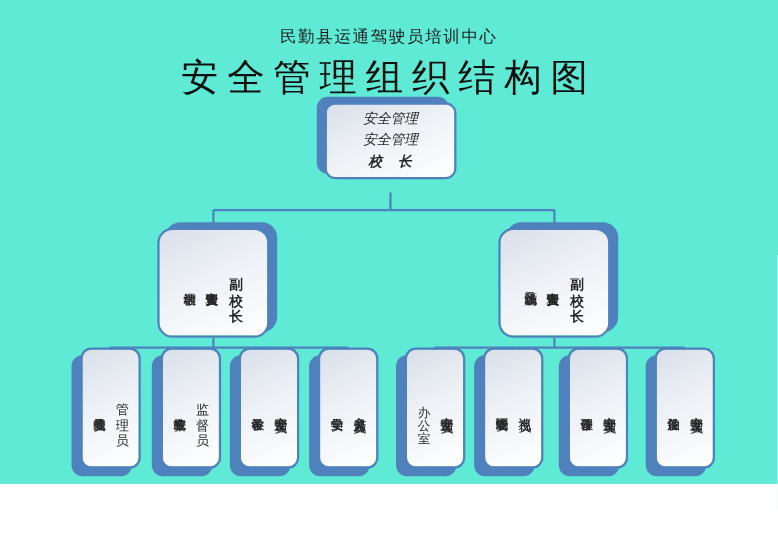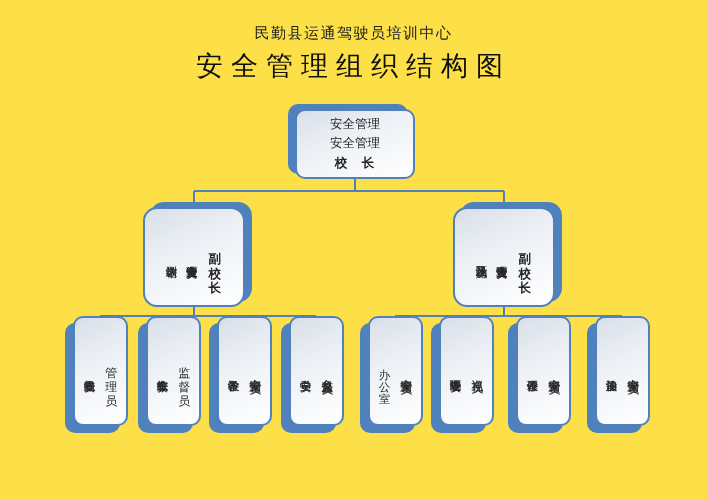--- a/index.html
+++ b/index.html
@@ -1,38 +1,38 @@
 <!DOCTYPE html>
 <html><head>
 <meta charset="utf-8">
 <style>
   html,body { margin:0; padding:0; background:#ffffff; }
   body { width:707px; height:500px; font-family:"Liberation Serif","DejaVu Serif",serif; }
-  .canvas { position:relative; width:707px; height:500px; background:#fde047; overflow:hidden; }
+  .canvas { position:relative; width:707px; height:440px; background:#5eead4; overflow:hidden; }
 
   .header { position:absolute; top:24px; left:0; width:707px; text-align:center; z-index:3; }
   .subtitle { font-size:15px; color:#1c1c1c; letter-spacing:1.5px; }
-  .main-title { font-size:27px; color:#0f0f0f; letter-spacing:8px; margin-top:5px; }
+  .main-title { font-size:34px; color:#0f0f0f; letter-spacing:8px; margin-top:5px; }
 
   .connectors { position:absolute; left:0; top:0; z-index:1; }
 
   .node { position:absolute; z-index:2; }
   .backing { position:absolute; background:#4f81bd; }
   .face {
     position:absolute; box-sizing:border-box;
     background:linear-gradient(155deg,#d9dfe9 0%,#ecf0f5 40%,#ffffff 100%);
     border:2px solid #4f81bd;
     display:flex; align-items:center; justify-content:center;
     color:#262626;
   }
   .r10 { border-radius:10px; }
   .r14 { border-radius:14px; }
 
   
-  .node-root { left:288px; top:104px; width:127px; height:75px; }
+  .node-root { left:288px; top:88px; width:127px; height:75px;font-style:italic; }
   .node-root .backing { left:0; top:0; width:120px; height:70px; }
   .node-root .face    { left:7px; top:5px; width:120px; height:70px; }
   .hx { text-align:center; font-size:12.5px; line-height:1.55; }
   .hx .role { font-weight:bold; letter-spacing:1px; }
 
   
   .node-l2 { width:109px; height:105px; top:202px; }
   .node-l2 .backing { left:7px; top:0; width:102px; height:100px; }
   .node-l2 .face    { left:0;  top:5px; width:102px; height:100px; }
   .node-l2-left  { left:143px; }

